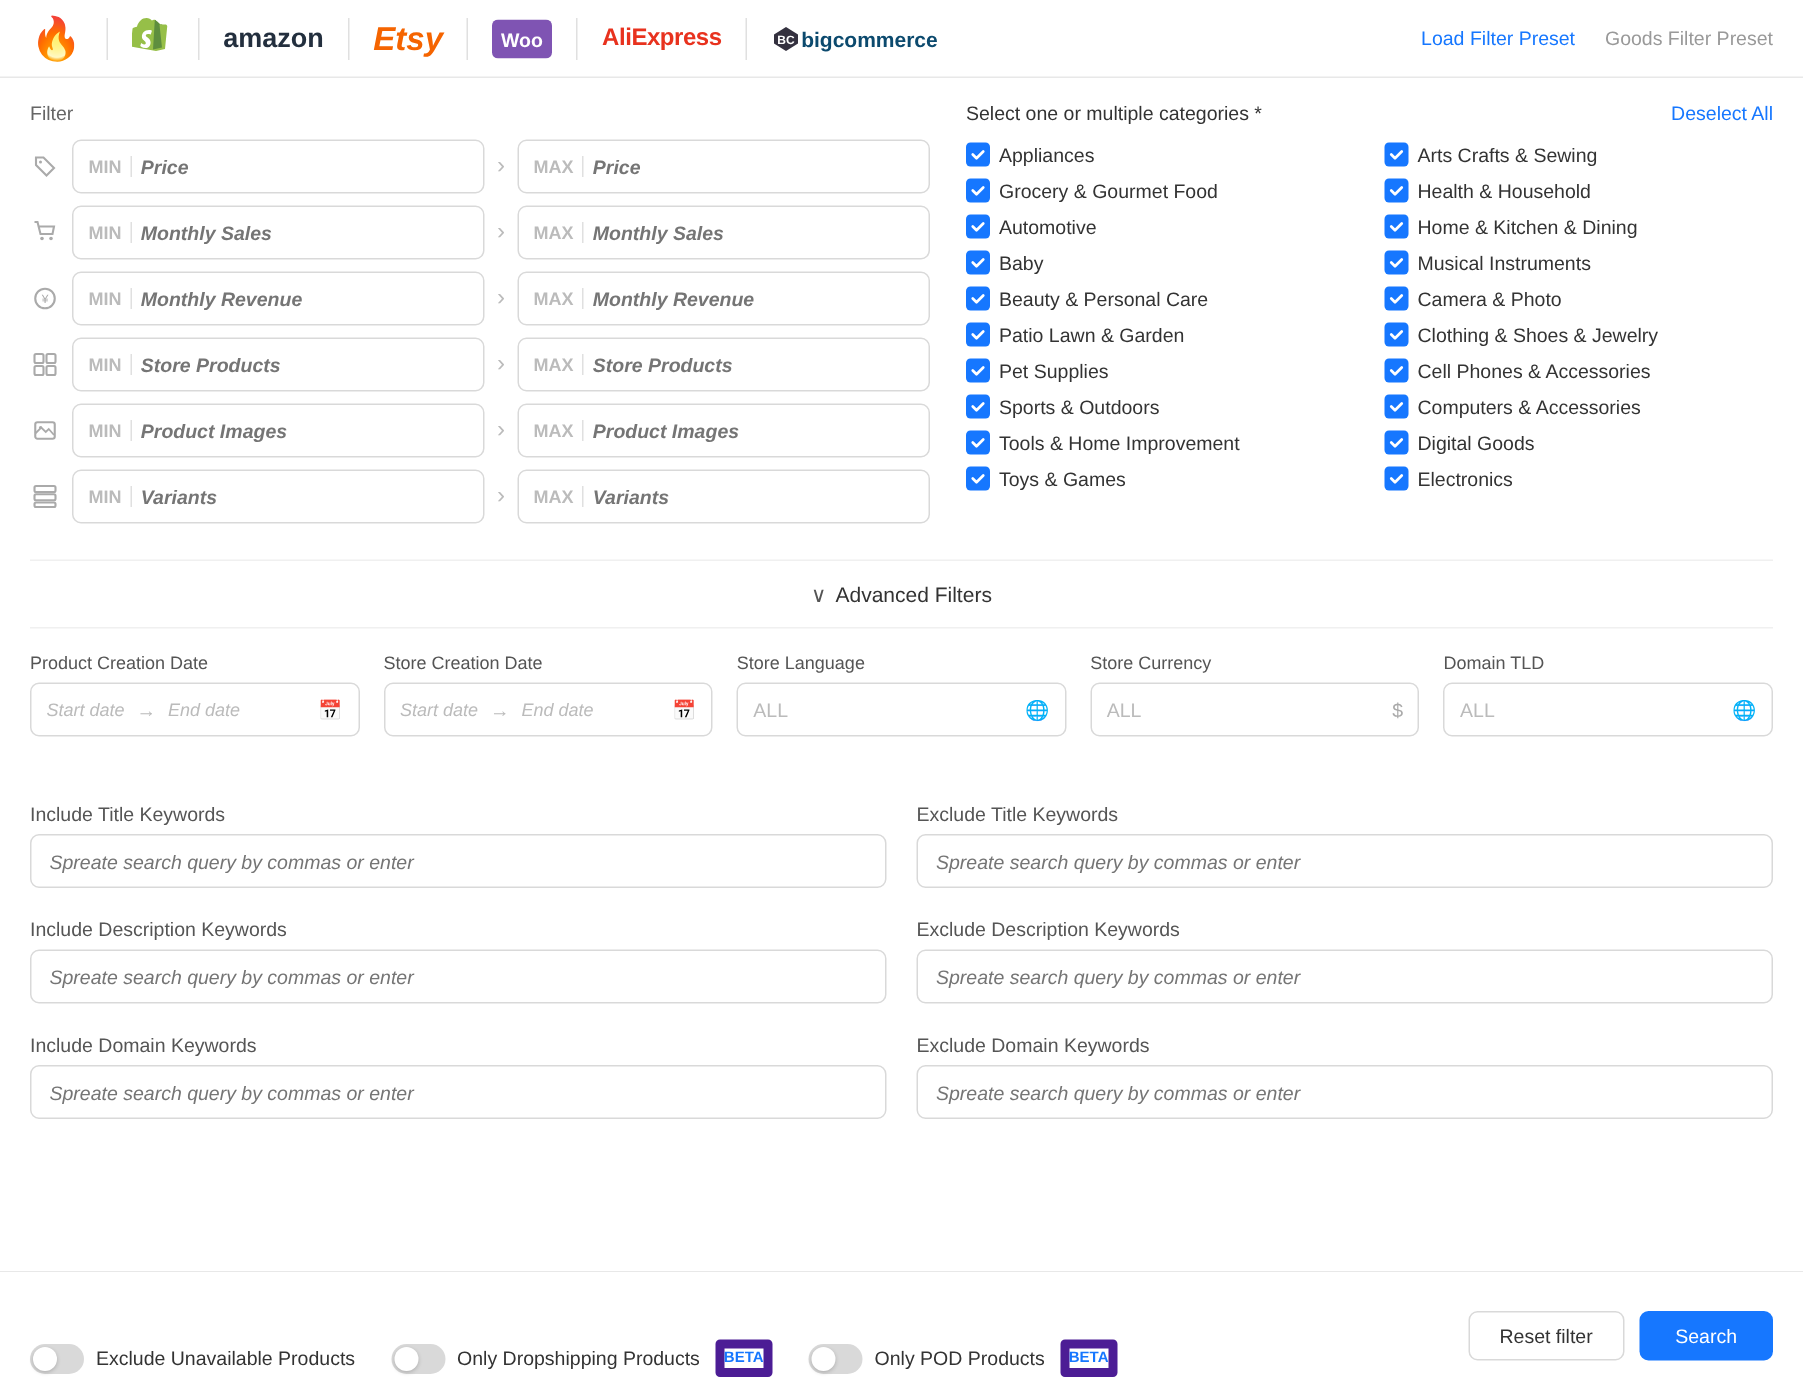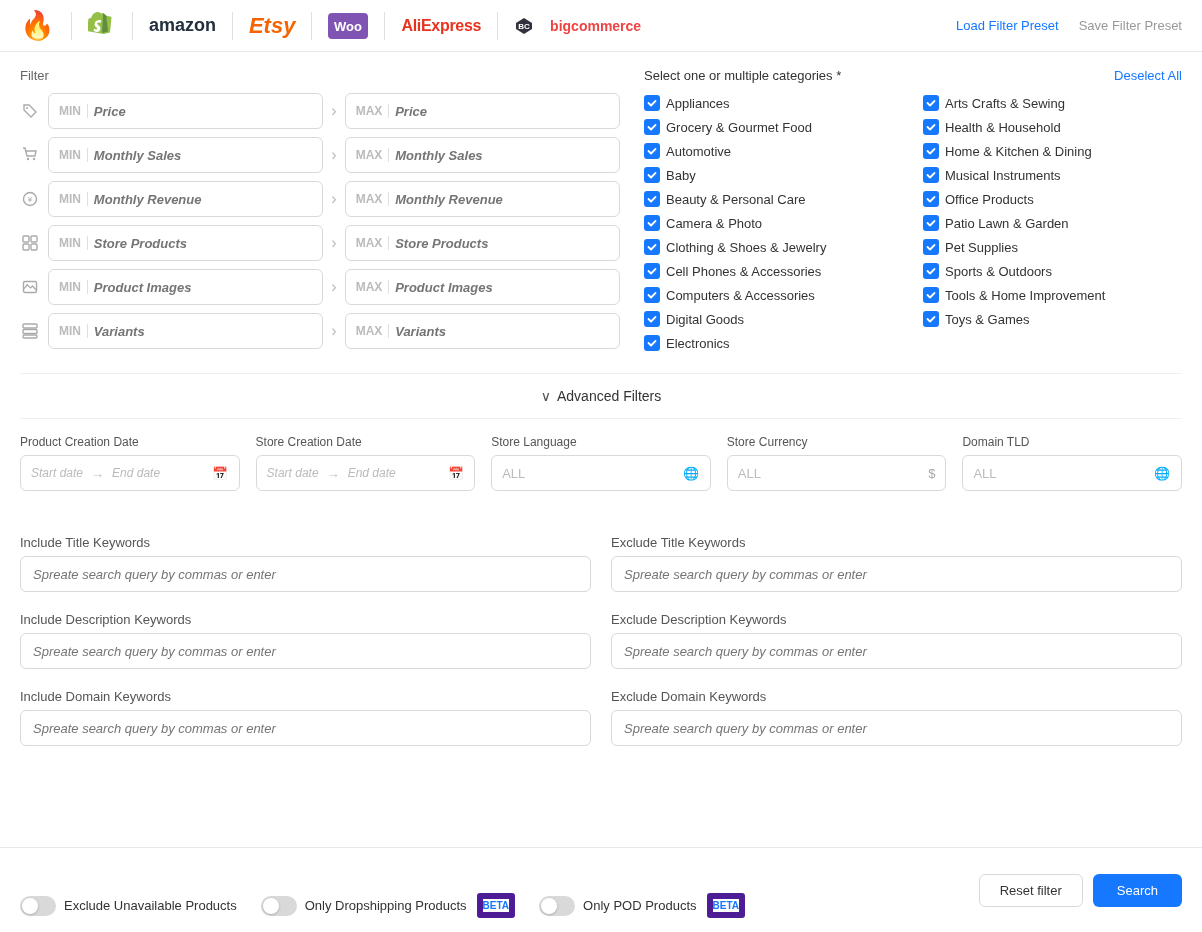--- a/index.html
+++ b/index.html
@@ -163,26 +163,26 @@
     <div class="logo-item">
       <span style="font-size:16px; font-weight:700; color:#e8321e; letter-spacing:-0.3px;">AliExpress</span>
     </div>
     <div class="separator"></div>
 
     <div class="logo-item">
       <svg width="20" height="20" viewBox="0 0 20 20">
         <polygon points="10,2 18,7 18,13 10,18 2,13 2,7" fill="#34313f"></polygon>
         <text x="50%" y="13" text-anchor="middle" fill="white" font-size="8" font-weight="700">BC</text>
       </svg>
-      <span style="font-size:14px; font-weight:700; color:#ef4444;margin-left:16px;">bigcommerce</span>
+      <span style="font-size:14px; font-weight:700; color:#0c4a6e;">bigcommerce</span>
     </div>
   </div>
   <div class="nav-actions">
     <a class="nav-link-active">Load Filter Preset</a>
-    <a class="nav-link">Save Filter Preset</a>
+    <a class="nav-link">Goods Filter Preset</a>
   </div>
 </div>
 
 <div class="main">
   <div style="display:flex; gap:24px;">
 
     <div class="filter-left">
       <div class="filter-label">Filter</div>
 
       <div class="filter-row">
@@ -389,28 +389,20 @@
               </svg>
             </div>
             <span class="category-label">Beauty &amp; Personal Care</span>
           </div>
           <div class="category-item">
             <div class="category-checkbox">
               <svg viewBox="0 0 10 10" fill="none">
                 <path d="M1.5 5l2.5 2.5 4.5-4.5" stroke="white" stroke-width="1.8" stroke-linecap="round" stroke-linejoin="round"></path>
               </svg>
             </div>
-            <span class="category-label">Office Products</span>
-          </div>
-          <div class="category-item">
-            <div class="category-checkbox">
-              <svg viewBox="0 0 10 10" fill="none">
-                <path d="M1.5 5l2.5 2.5 4.5-4.5" stroke="white" stroke-width="1.8" stroke-linecap="round" stroke-linejoin="round"></path>
-              </svg>
-            </div>
             <span class="category-label">Camera &amp; Photo</span>
           </div>
           <div class="category-item">
             <div class="category-checkbox">
               <svg viewBox="0 0 10 10" fill="none">
                 <path d="M1.5 5l2.5 2.5 4.5-4.5" stroke="white" stroke-width="1.8" stroke-linecap="round" stroke-linejoin="round"></path>
               </svg>
             </div>
             <span class="category-label">Patio Lawn &amp; Garden</span>
           </div>

